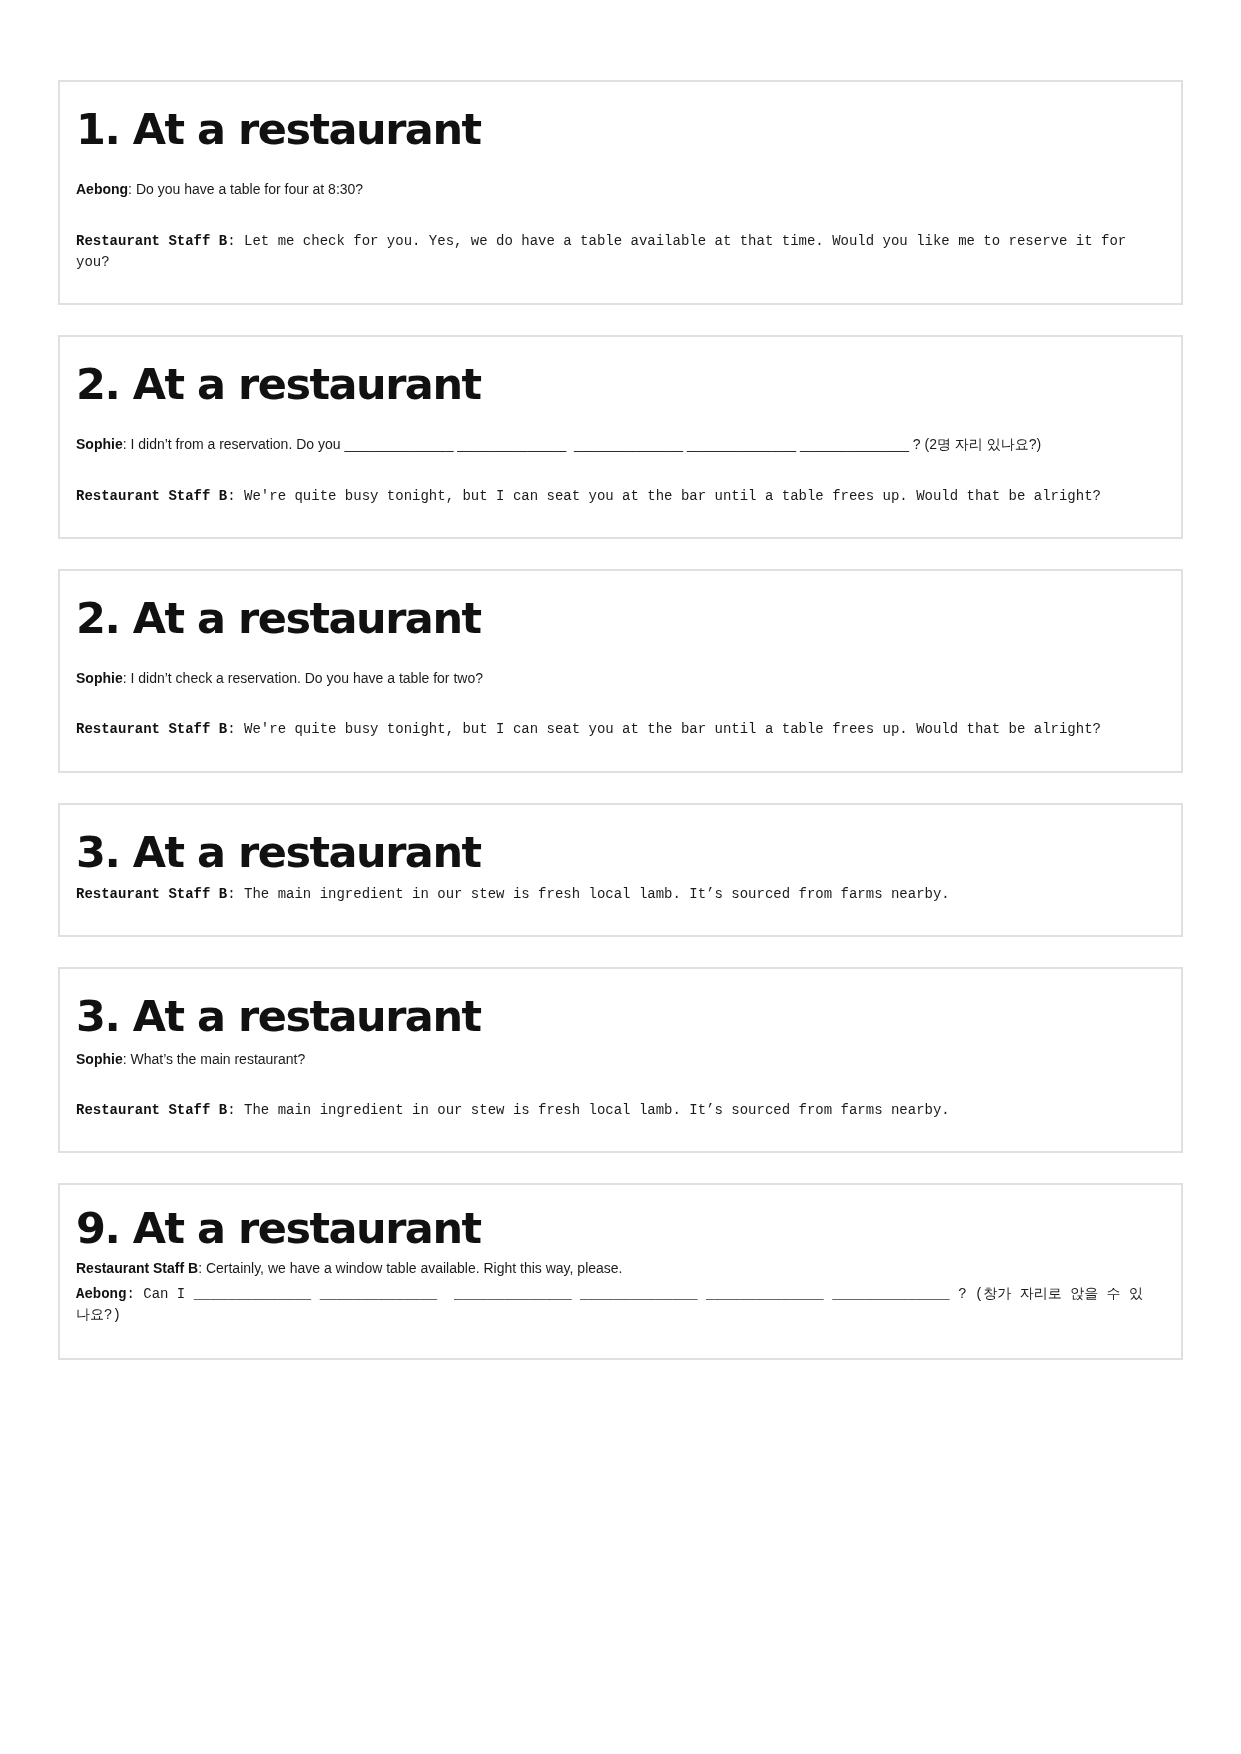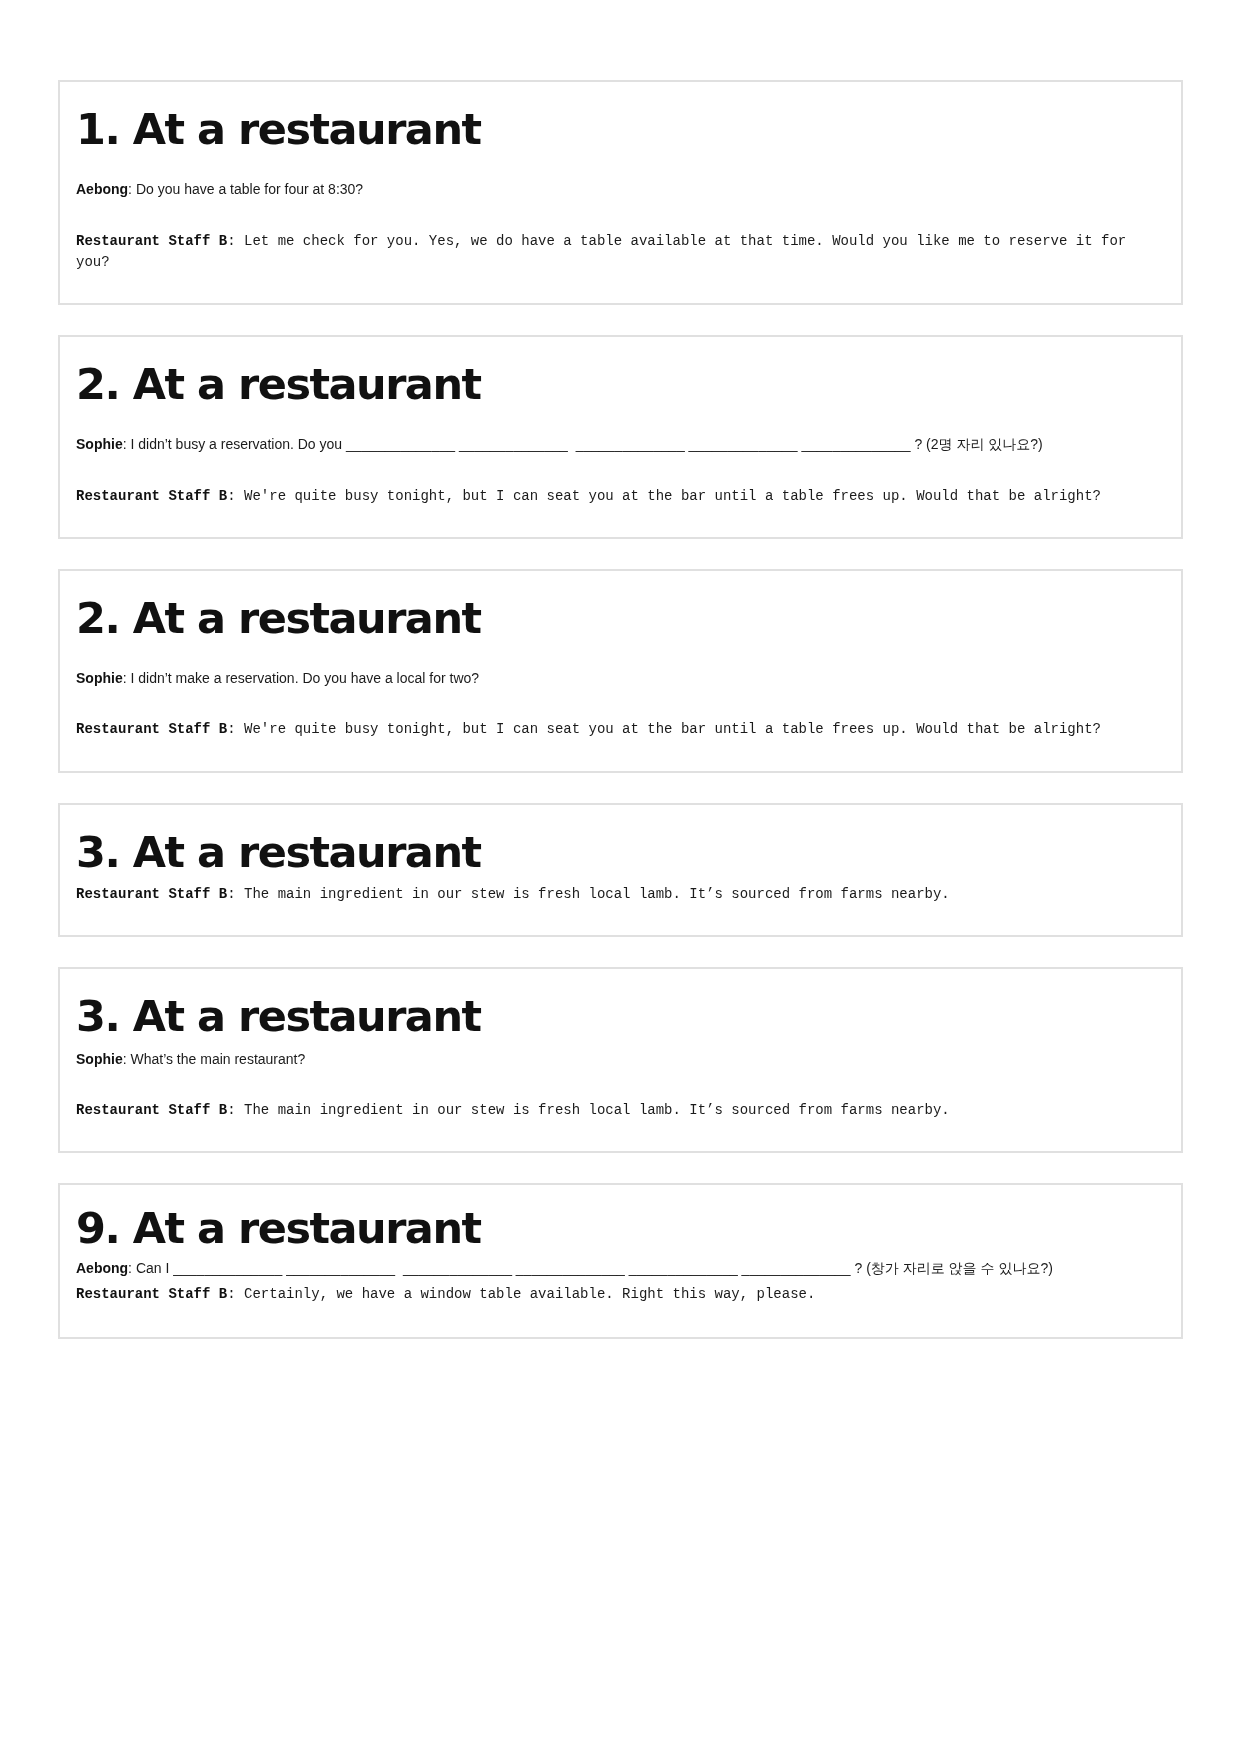--- a/index.html
+++ b/index.html
@@ -56,40 +56,40 @@
 <div class="page">
 
   <section class="dialog-box">
     <h2>1. At a restaurant</h2>
     <p class="line"><strong class="speaker">Aebong</strong><span>: Do you have a table for four at 8:30?</span></p>
     <p class="line"><strong class="speaker">Restaurant Staff B</strong><span>: Let me check for you. Yes, we do have a table available at that time. Would you like me to reserve it for you?</span></p>
   </section>
 
   <section class="dialog-box">
     <h2>2. At a restaurant</h2>
-    <p class="line"><strong class="speaker">Sophie</strong><span>: I didn’t busy a reservation. Do you ______________ ______________  ______________ ______________ ______________ ? (2명 자리 있나요?)</span></p>
+    <p class="line"><strong class="speaker">Sophie</strong><span>: I didn’t from a reservation. Do you ______________ ______________  ______________ ______________ ______________ ? (2명 자리 있나요?)</span></p>
     <p class="line"><strong class="speaker">Restaurant Staff B</strong><span>: We're quite busy tonight, but I can seat you at the bar until a table frees up. Would that be alright?</span></p>
   </section>
 
   <section class="dialog-box">
     <h2>2. At a restaurant</h2>
-    <p class="line"><strong class="speaker">Sophie</strong><span>: I didn’t make a reservation. Do you have a local for two?</span></p>
+    <p class="line"><strong class="speaker">Sophie</strong><span>: I didn’t check a reservation. Do you have a table for two?</span></p>
     <p class="line"><strong class="speaker">Restaurant Staff B</strong><span>: We're quite busy tonight, but I can seat you at the bar until a table frees up. Would that be alright?</span></p>
   </section>
 
   <section class="dialog-box tight">
     <h2>3. At a restaurant</h2>
     <p class="line"><strong class="speaker">Restaurant Staff B</strong><span>: The main ingredient in our stew is fresh local lamb. It’s sourced from farms nearby.</span></p>
   </section>
 
   <section class="dialog-box tight">
     <h2>3. At a restaurant</h2>
     <p class="line"><strong class="speaker">Sophie</strong><span>: What’s the main restaurant?</span></p>
     <p class="line"><strong class="speaker">Restaurant Staff B</strong><span>: The main ingredient in our stew is fresh local lamb. It’s sourced from farms nearby.</span></p>
   </section>
 
   <section class="dialog-box tight compact">
     <h2>9. At a restaurant</h2>
+    <p class="line"><strong class="speaker">Restaurant Staff B</strong><span>: Certainly, we have a window table available. Right this way, please.</span></p>
     <p class="line"><strong class="speaker">Aebong</strong><span>: Can I ______________ ______________  ______________ ______________ ______________ ______________ ? (창가 자리로 앉을 수 있나요?)</span></p>
-    <p class="line"><strong class="speaker">Restaurant Staff B</strong><span>: Certainly, we have a window table available. Right this way, please.</span></p>
   </section>
 
 </div>
 
 </body></html>

